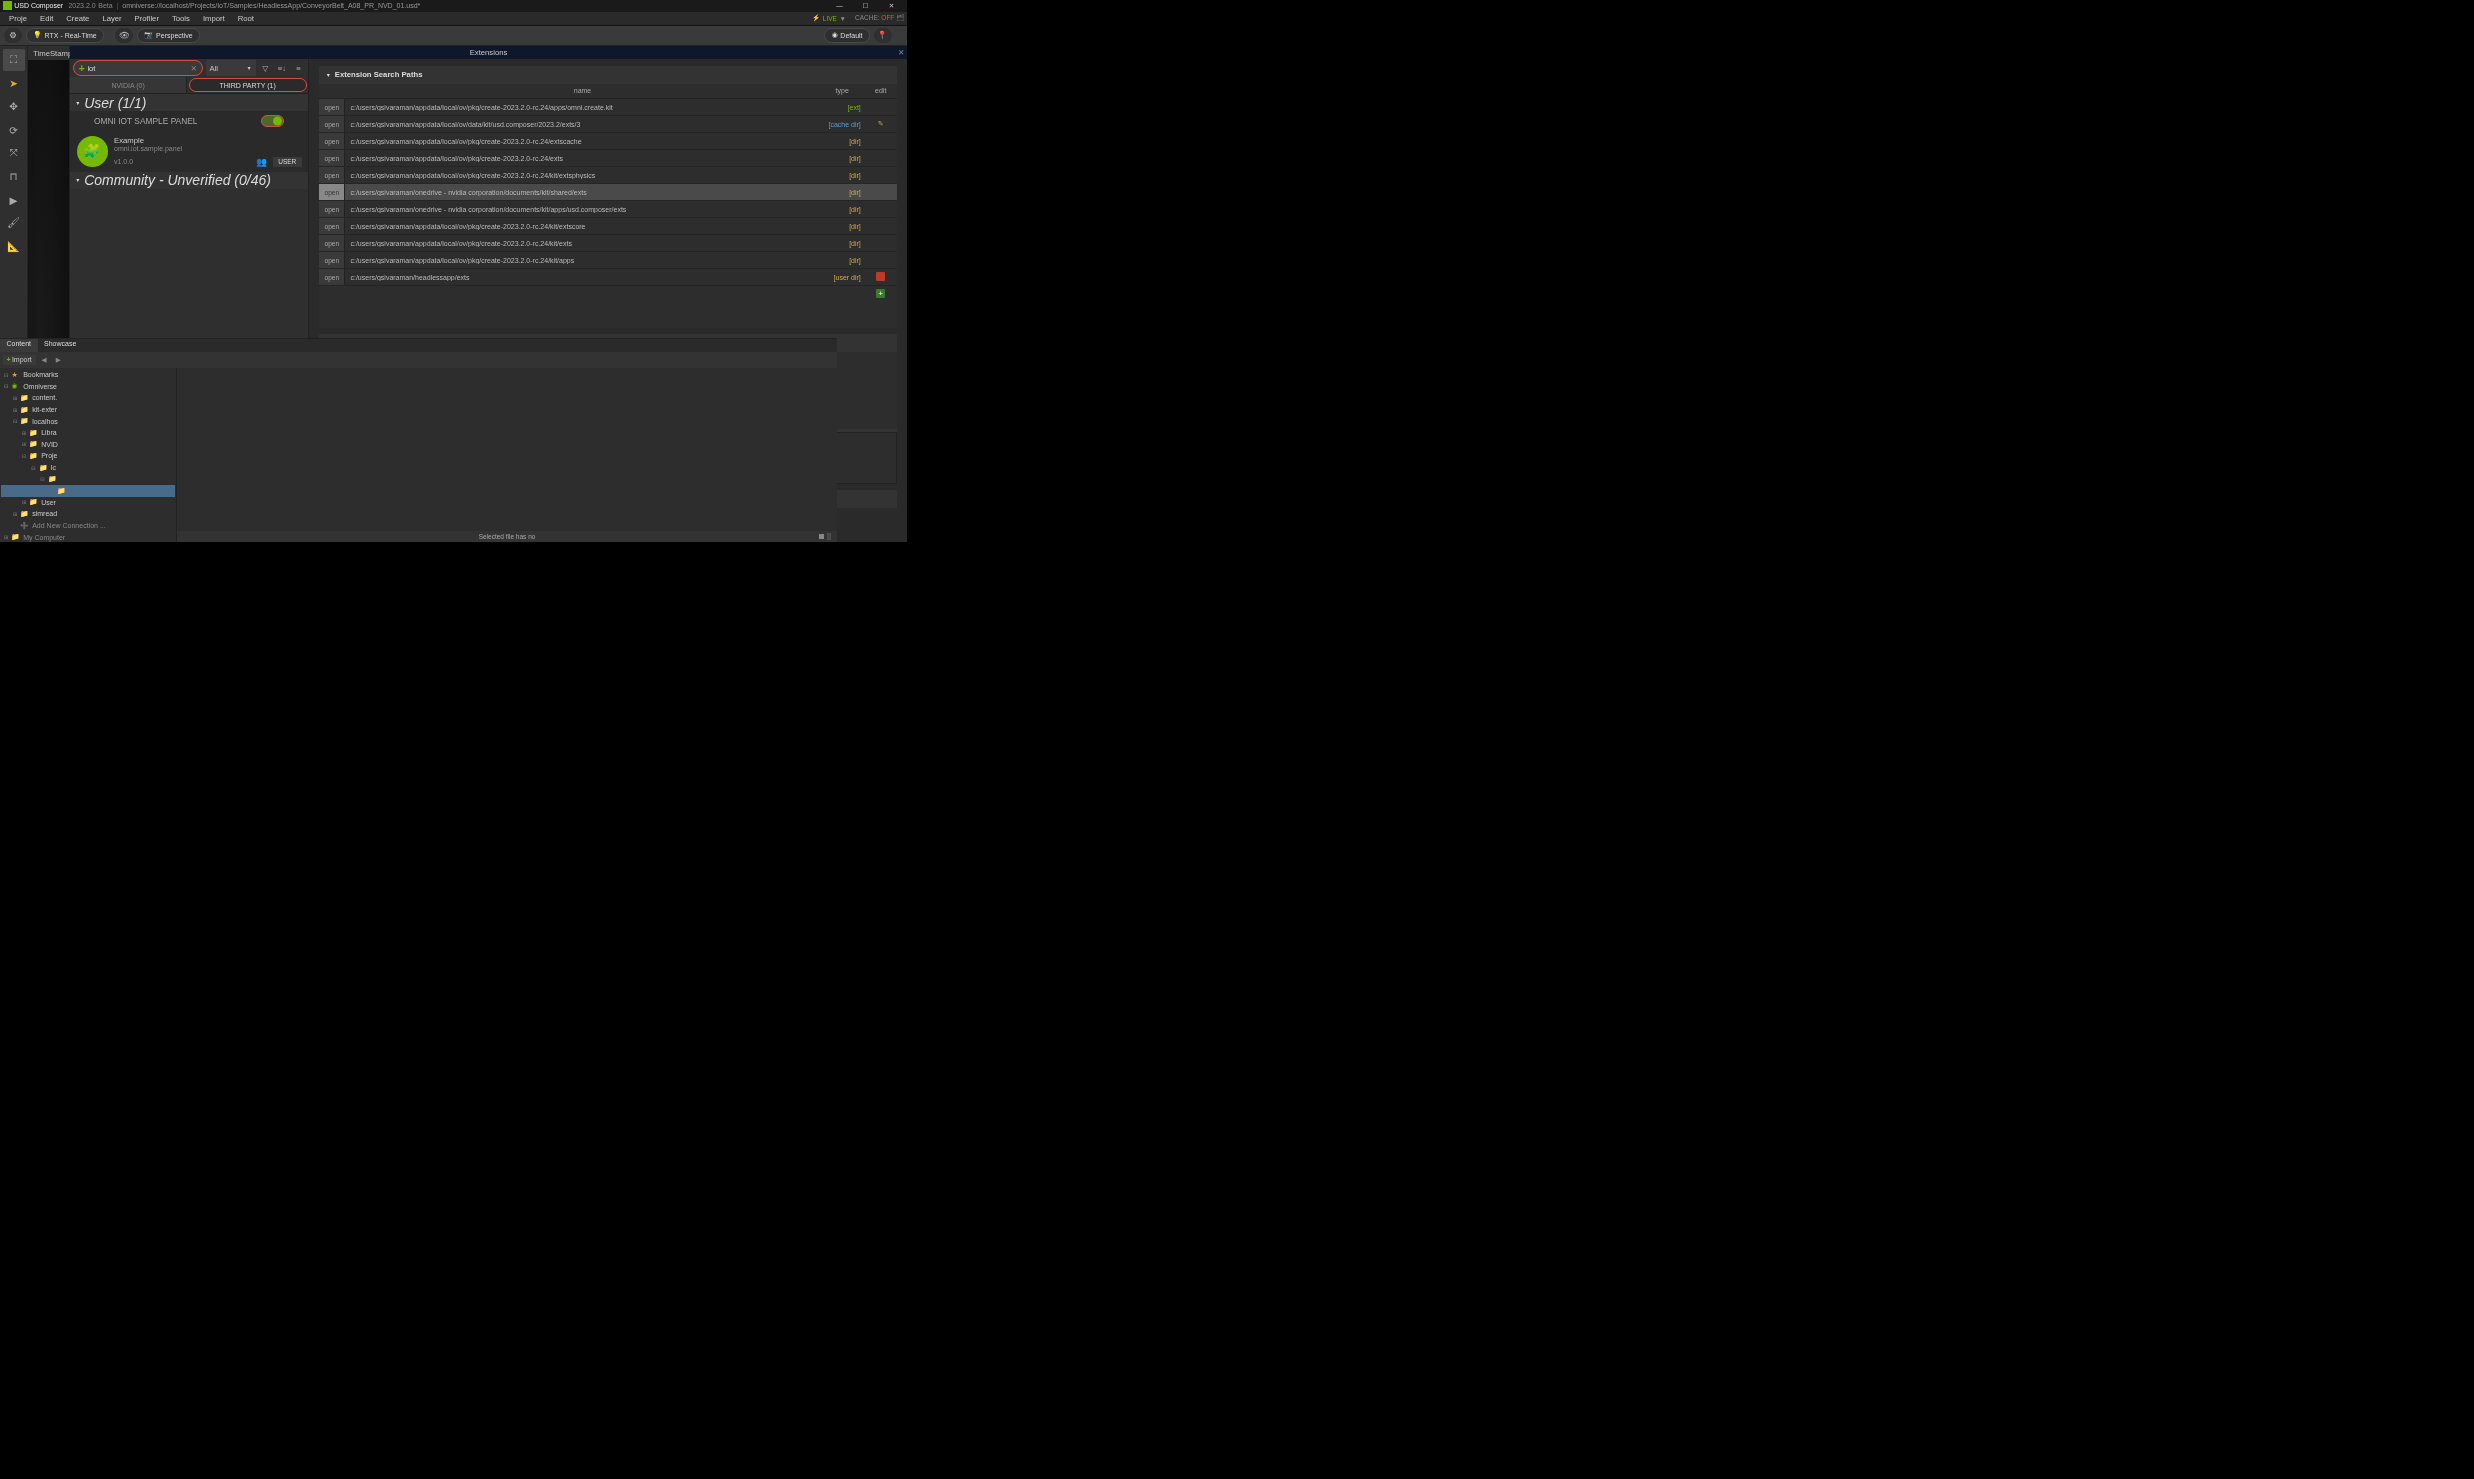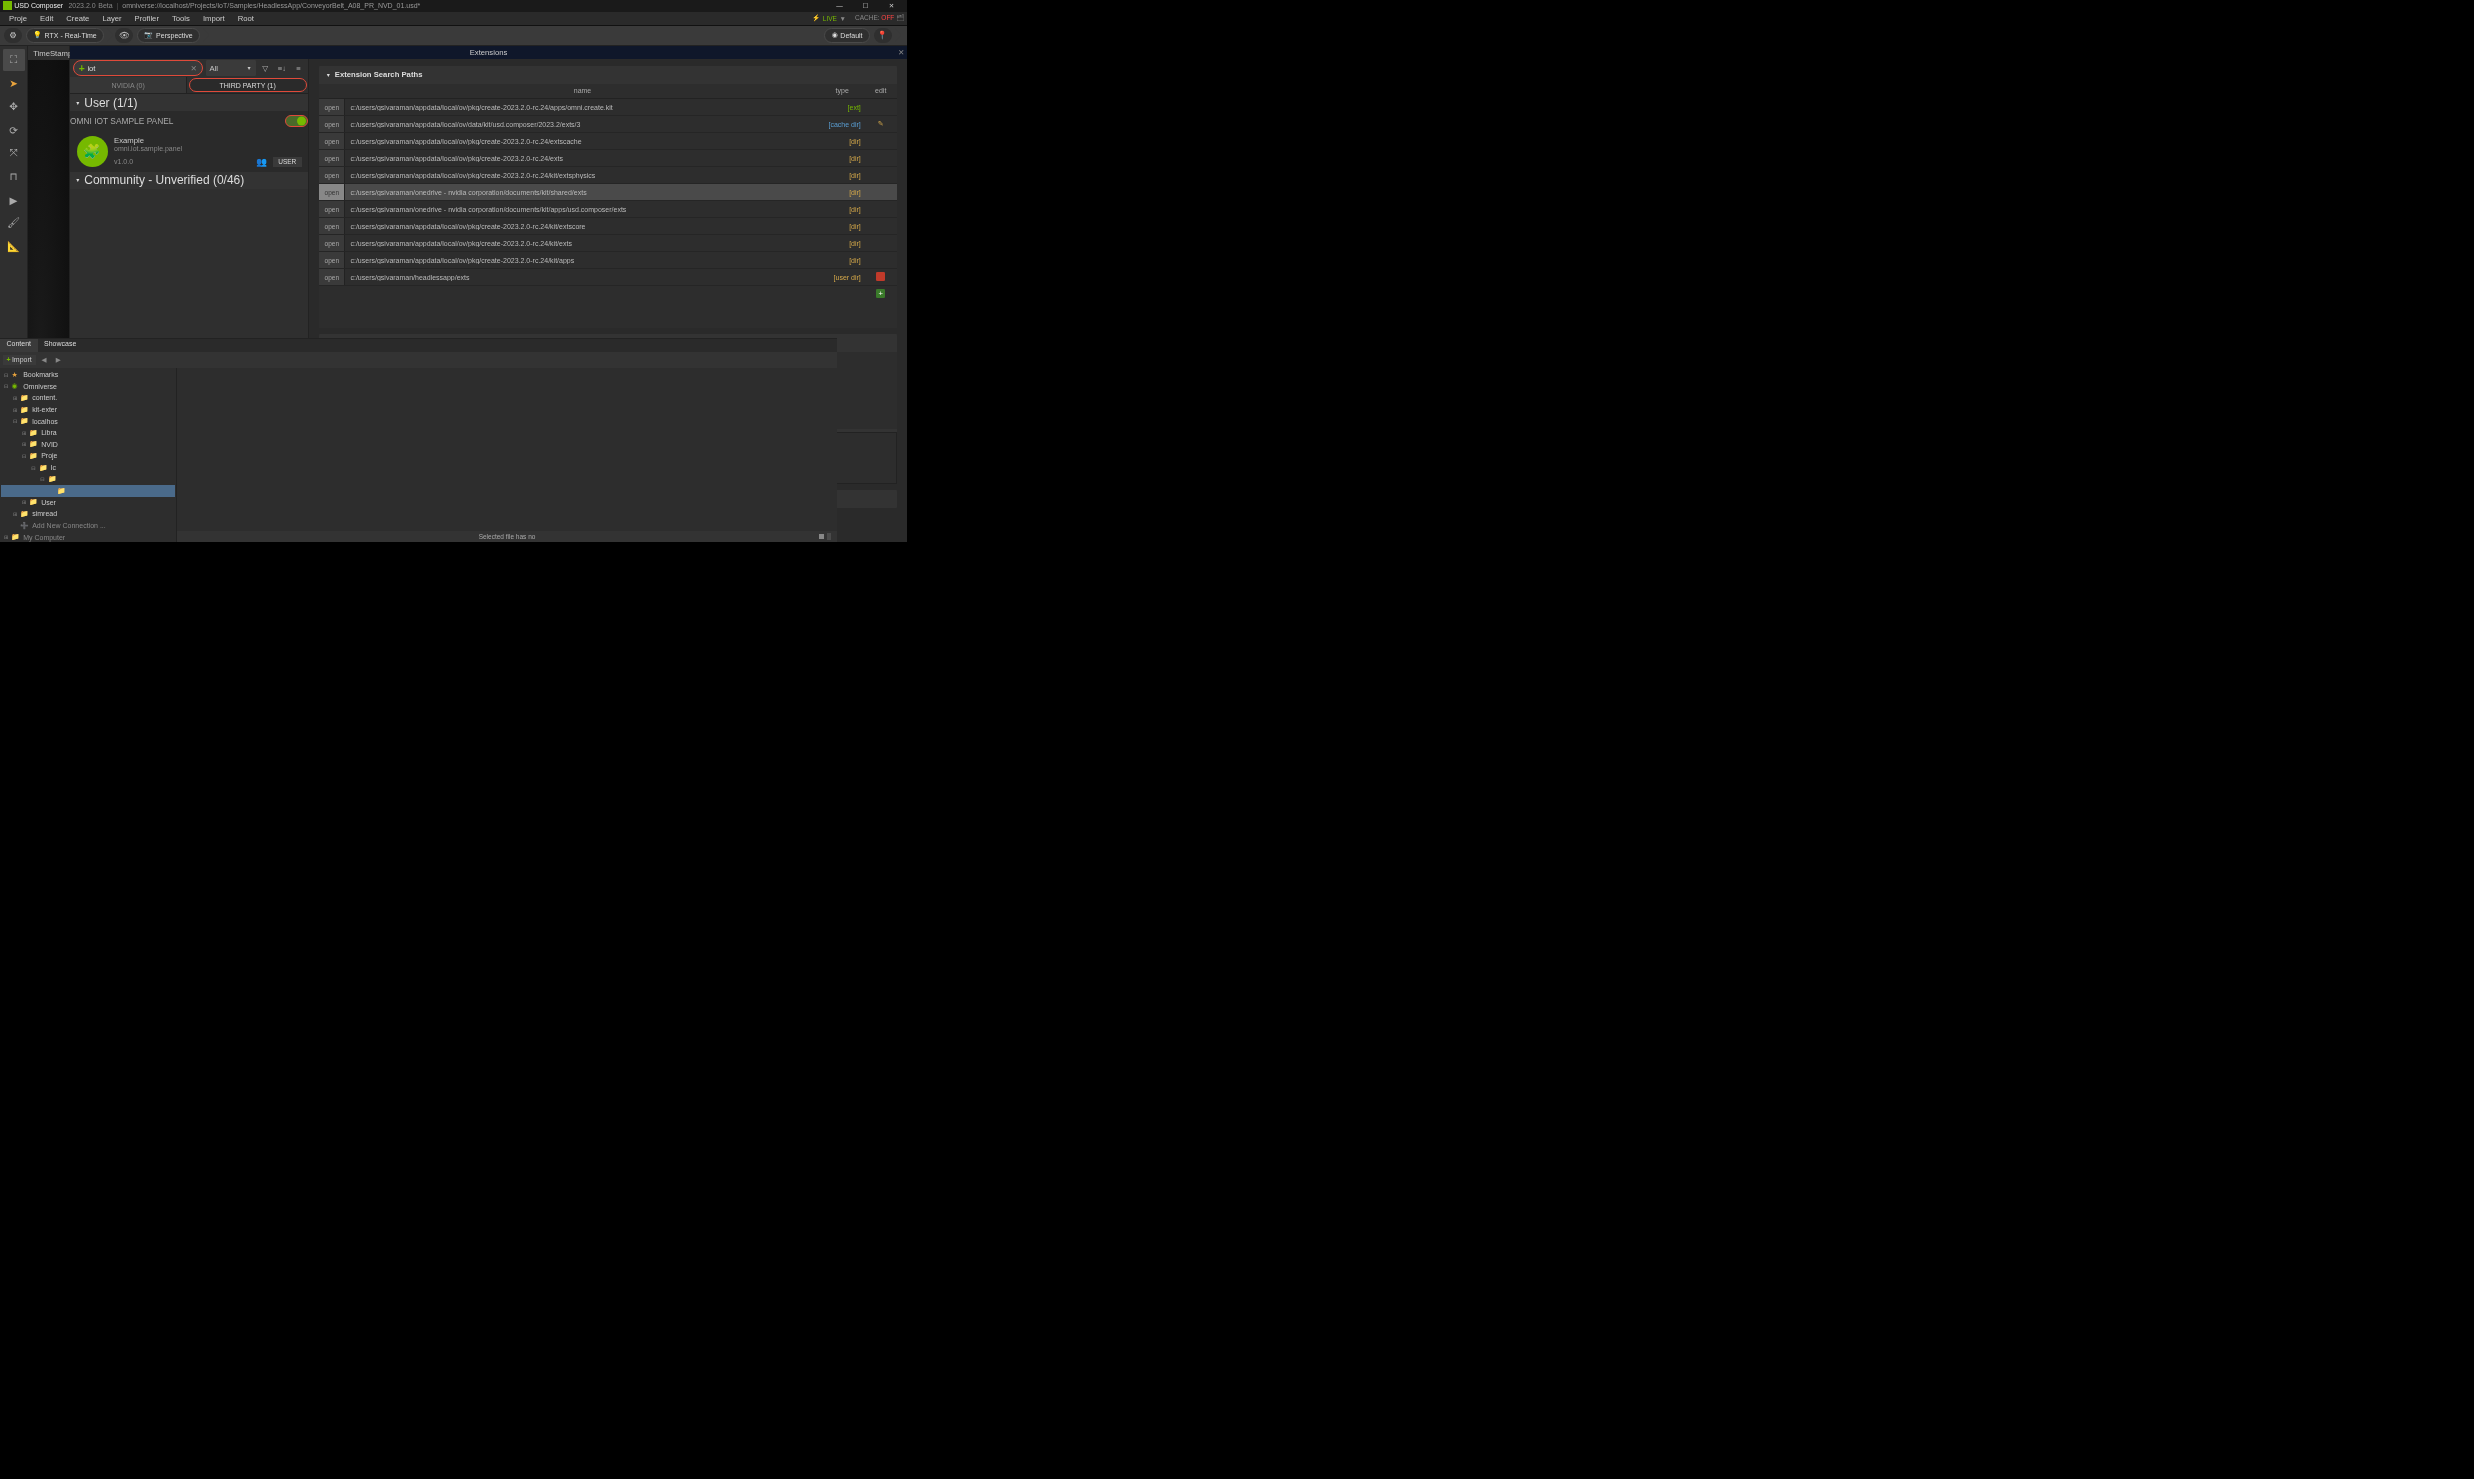--- a/index.html
+++ b/index.html
@@ -64,24 +64,24 @@
 .ext-search-wrap input { flex: 1; background: transparent; border: none; color: #ddd; font-size: 7.7px; outline: none; }
 .ext-search-wrap .clear { color: #888; font-size: 7.7px; }
 .ext-filter-dd { width: 50px; height: 15.5px; background: #3a3a3a; border-radius: 1.3px; display: flex; align-items: center; padding: 0 3.9px; font-size: 7.7px; }
 .ext-filter-dd::after { content: "▼"; margin-left: auto; font-size: 5.2px; }
 .ext-toolbar-btn { width: 14px; height: 14px; display: flex; align-items: center; justify-content: center; color: #aaa; font-size: 7.7px; }
 
 .ext-tabs { height: 17px; display: flex; border-bottom: 0.6px solid #222; }
 .ext-tab { flex: 1; display: flex; align-items: center; justify-content: center; font-size: 7px; color: #888; background: #363636; border-right: 0.6px solid #222; }
 .ext-tab.sel { color: #ddd; background: #2a2a2a; border: 1.3px solid #e04a3a; border-radius: 9px; margin: 1.3px; }
 
-.ext-section-hdr { height: 17px; display: flex; align-items: center; padding: 0 5.2px; font-size: 12px; color: #ddd; background: #333; }
+.ext-section-hdr { height: 17px; display: flex; align-items: center; padding: 0 5.2px; font-size: 14px; color: #ddd; background: #333; font-style: italic; }
 .ext-section-hdr::before { content: "▼"; font-size: 5.2px; margin-right: 3.9px; }
 
-.ext-item-hdr { height: 19.4px; display: flex; align-items: center; padding: 0 0; font-size: 8.4px; color: #aaa; background: #2a2a2a; position: relative; }
+.ext-item-hdr { height: 19.4px; display: flex; align-items: center; padding: 0 24px; font-size: 8.4px; color: #aaa; background: #2a2a2a; position: relative; }
 .ext-item-hdr .toggle-wrap { margin-left: auto; width: 23px; height: 11.6px; background: #555; border-radius: 6.5px; position: relative; border: 1.3px solid #e04a3a; padding: 0.6px; }
 .ext-item-hdr .toggle-wrap.on { background: #4a6a2a; }
 .ext-item-hdr .toggle-wrap .knob { width: 9px; height: 9px; background: #76b900; border-radius: 50%; position: absolute; right: 1.3px; top: 50%; transform: translateY(-50%); }
 
 .ext-item-body { display: flex; padding: 5.2px 6.5px; background: #2a2a2a; gap: 6.5px; }
 .ext-icon { width: 31px; height: 31px; background: #76b900; border-radius: 50%; display: flex; align-items: center; justify-content: center; color: #fff; font-size: 14px; }
 .ext-info { flex: 1; font-size: 7px; }
 .ext-info .title { color: #ccc; font-size: 7.7px; }
 .ext-info .id { color: #888; }
 .ext-info .ver { color: #888; margin-top: 6.5px; }

